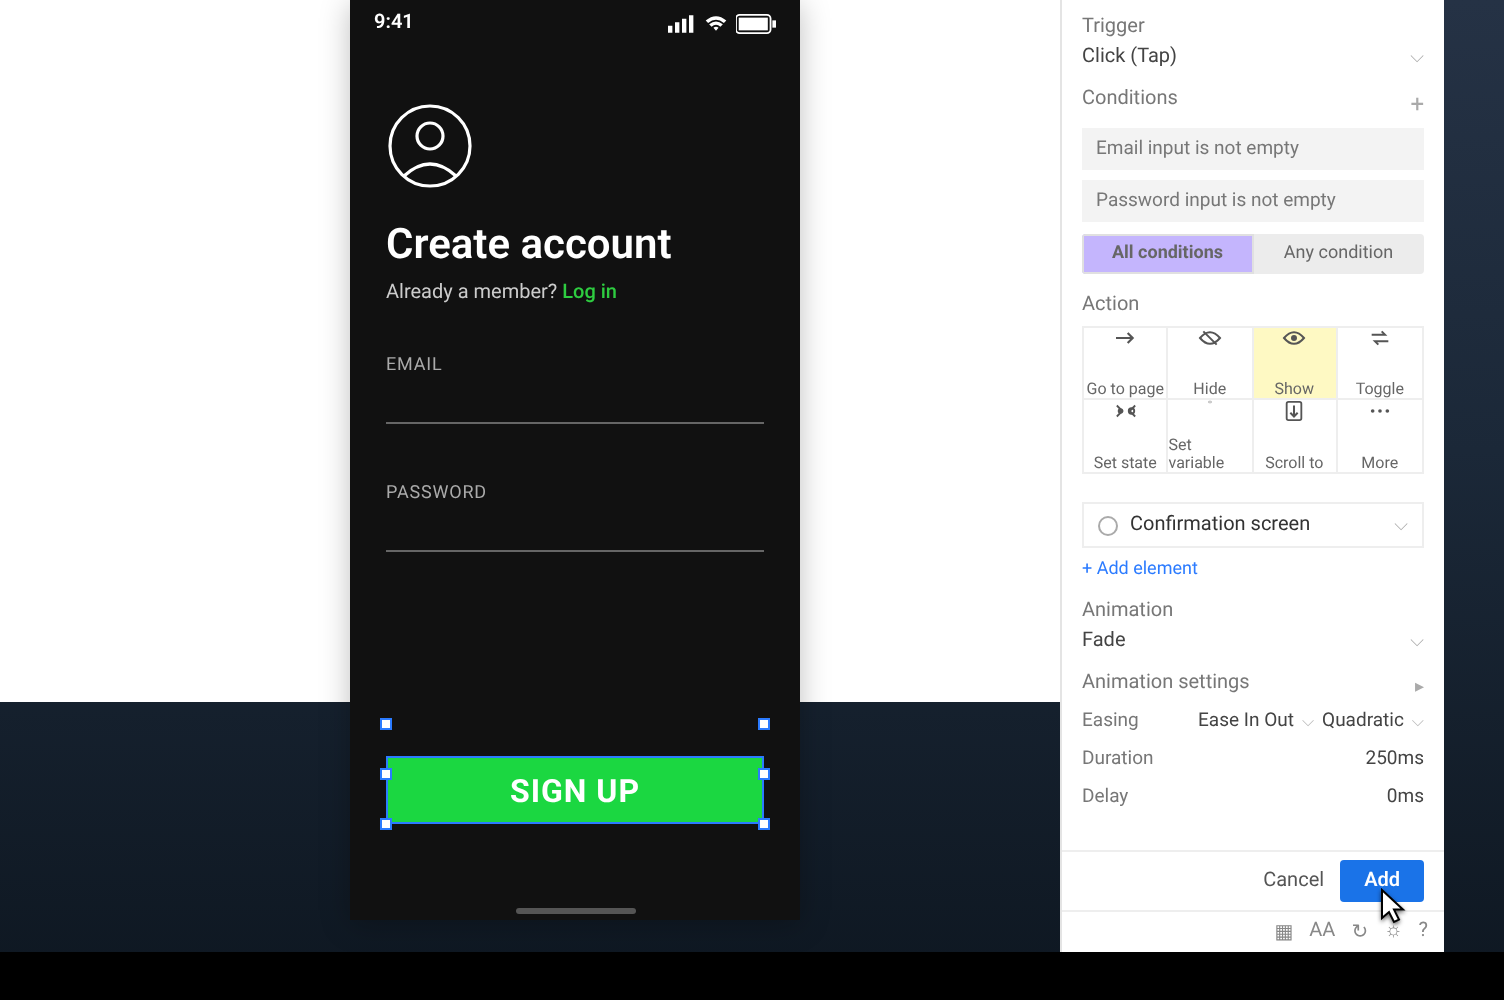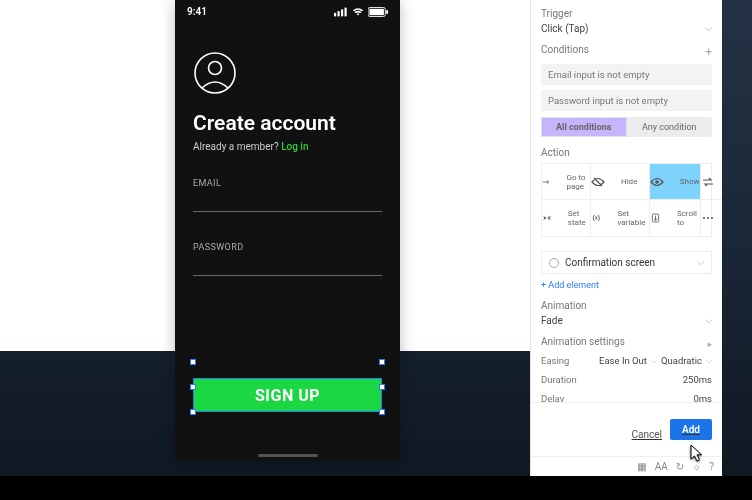--- a/index.html
+++ b/index.html
@@ -64,35 +64,35 @@
   .val { color:#444; }
   .chev { color:#aaa; font-size:9px; }
   .sec-spacer { height:10px; }
 
   .cond-box { background:#f3f3f3; color:#777; padding:5px 7px; margin-top:5px; font-size:9.5px; }
   .cond-seg { display:flex; margin-top:6px; background:#ececec; border-radius:2px; overflow:hidden; font-size:9px;}
   .cond-seg div { flex:1; text-align:center; padding:5px 0; color:#666; }
   .cond-seg .active { background:#c4b5fd; box-shadow:0 0 0 1px #e0e0e0 inset;font-weight:bold; }
 
   .action-grid { display:grid; grid-template-columns:repeat(4,1fr); border:1px solid #eee; margin-top:5px;}
-  .action-cell { display:flex; flex-direction:row; align-items:center; justify-content:flex-start; gap:16px; height:36px; border-right:1px solid #eee; border-bottom:1px solid #eee; font-size:8px; color:#666;}
+  .action-cell { display:flex; flex-direction:column; align-items:center; justify-content:flex-start; gap:16px; height:36px; border-right:1px solid #eee; border-bottom:1px solid #eee; font-size:8px; color:#666;}
   .action-cell:nth-child(4n){border-right:none}
   .action-cell:nth-child(n+5){border-bottom:none}
-  .action-cell.selected{background:#7dd3fc}
+  .action-cell.selected{background:#fef9c3}
   .action-cell svg{width:14px;height:12px}
 
   .elem-pill{display:flex; align-items:center; gap:6px; border:1px solid #eee; padding:5px 7px; margin-top:4px;}
   .elem-pill .circ{width:10px;height:10px;border:1px solid #aaa;border-radius:50%}
   .add-elem{color:#2b7bff; font-size:9px; margin-top:6px;}
 
   .kv-row{display:flex; justify-content:space-between; align-items:center; padding:4px 0; color:#777; font-size:9.5px;}
   .kv-row .v{color:#444}
   .kv-row .carets{color:#bbb;font-size:8px}
 
-  .panel-footer{border-top:1px solid #eee; padding:16px 10px; display:flex; justify-content:flex-end; gap:8px; align-items:flex-end;text-decoration:underline;}
+  .panel-footer{border-top:1px solid #eee; padding:4px 10px; display:flex; justify-content:flex-end; gap:8px; align-items:center;}
   .btn-cancel{color:#555; font-size:10px;}
   .btn-add{background:#1a73e8;color:#fff;font-size:10px;font-weight:600;padding:5px 12px;border-radius:2px;}
   .panel-util{border-top:1px solid #eee; padding:4px 8px; display:flex; justify-content:flex-end; gap:8px; color:#888;}
   .panel-util span{font-size:10px}
 
   .plus{color:#aaa;font-size:12px;line-height:1}
 
   
   .desktop { position:absolute; left:706px; top:0; right:0; height:476px; }
 

